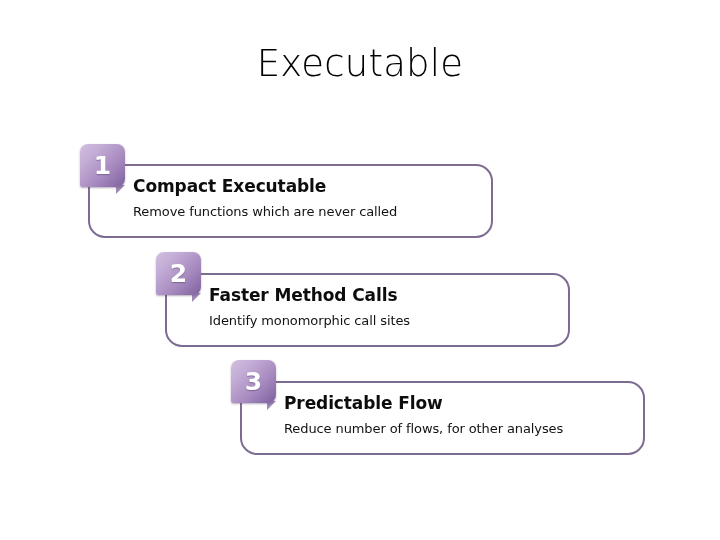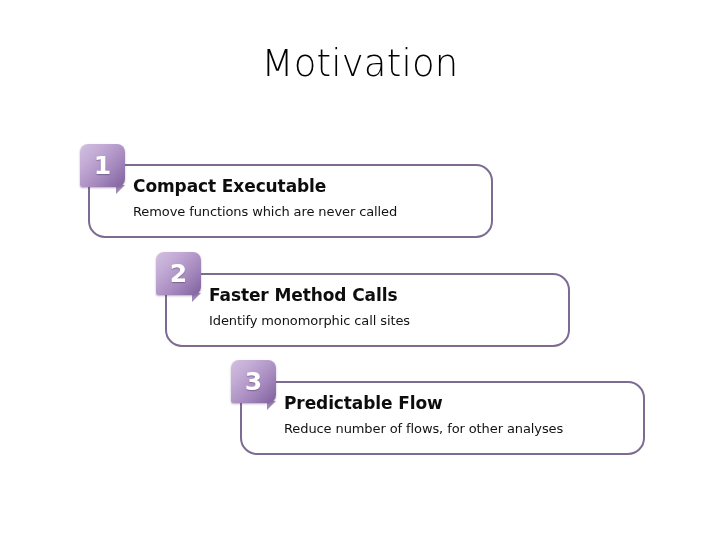--- a/index.html
+++ b/index.html
@@ -140,21 +140,21 @@
   #callout-3 .callout-box { left: 240px; top: 381px; width: 405px; height: 74px; }
   #callout-3 .callout-badge { left: 231px; top: 360px; }
   #callout-3 .badge-tail   { left: 267px; top: 401px; }
   #callout-3 .callout-text { left: 284px; top: 393px; }
 </style>
 </head>
 <body>
 
 <div id="slide">
 
-  <div id="slide-title">Motivation</div>
+  <div id="slide-title">Executable</div>
 
   <div class="callout" id="callout-1">
     <div class="callout-box"></div>
     <div class="badge-tail"></div>
     <div class="callout-badge">
       <div class="callout-badge-num">1</div>
     </div>
     <div class="callout-text">
       <div class="callout-heading">Compact Executable</div>
       <div class="callout-sub">Remove functions which are never called</div>

